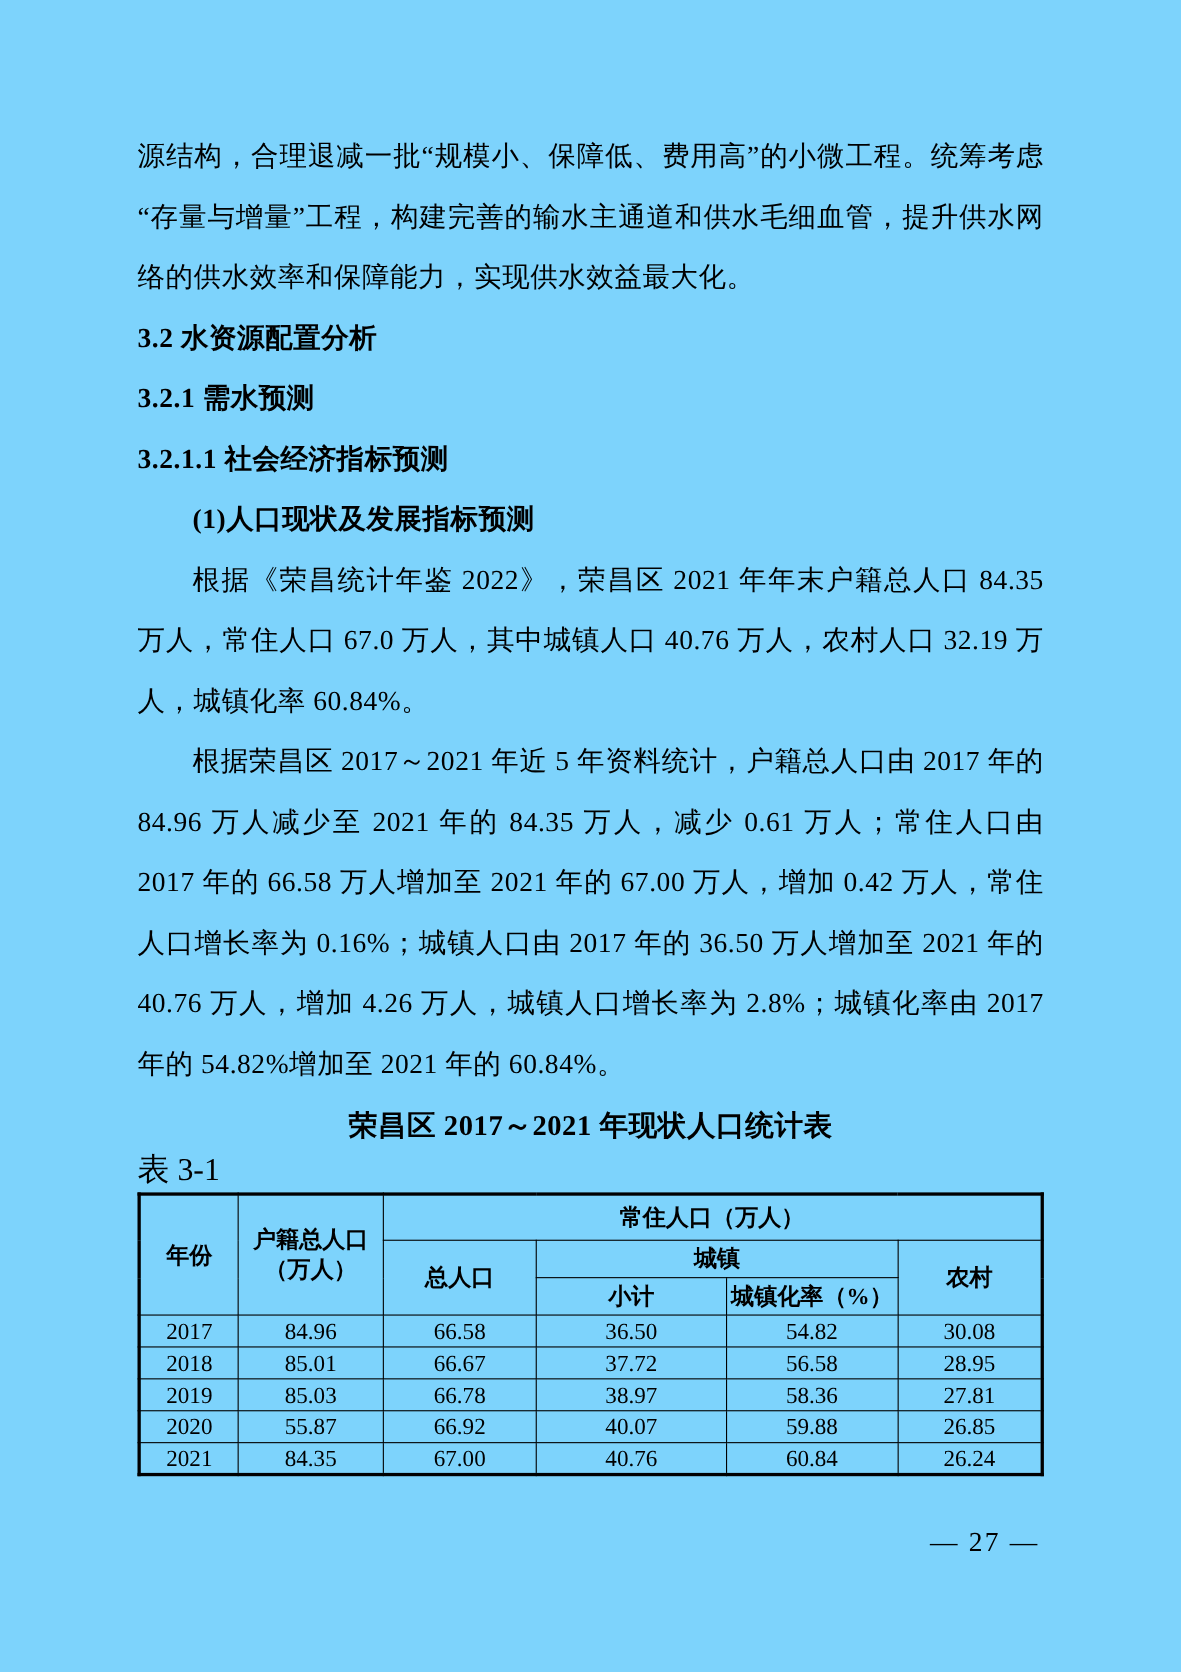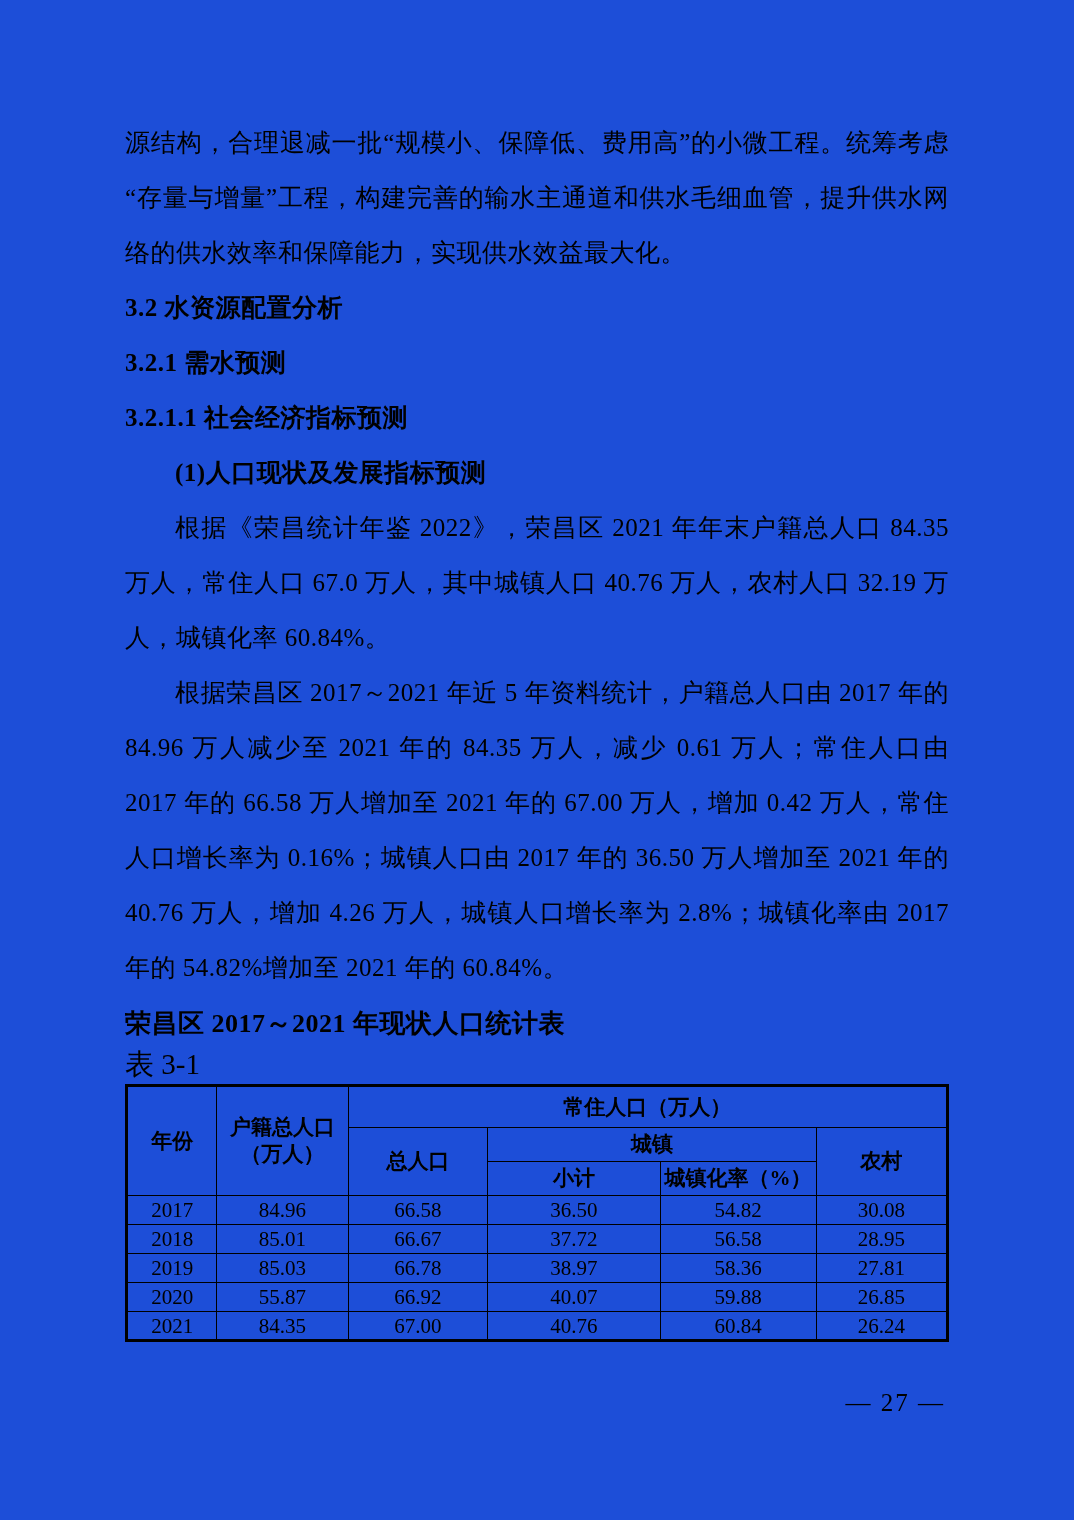--- a/index.html
+++ b/index.html
@@ -4,21 +4,21 @@
 <style>
   html, body {
     margin: 0;
     padding: 0;
     background: #ffffff;
   }
   .page {
     position: relative;
     width: 1074px;
     height: 1520px;
-    background: #1d4ed8;
+    background: #7dd3fc;
     color: #000000;
     font-family: "Liberation Serif", "DejaVu Serif", serif;
     overflow: hidden;
   }
   .content {
     position: absolute;
     left: 125px;
     top: 115px;
     width: 824px;
   }
@@ -33,21 +33,21 @@
   .heading {
     margin: 0;
     font-size: 25px;
     line-height: 55px;
     font-weight: bold;
     letter-spacing: 0.5px;
   }
   .heading.sub { padding-left: 50px; }
   .table-title {
     margin-top: 6px;
-    text-align: left;
+    text-align: center;
     font-weight: bold;
     font-size: 26px;
     line-height: 46px;
     letter-spacing: 0.5px;
   }
   .table-label {
     font-size: 29px;
     line-height: 34px;
     margin-bottom: 3px;
   }

